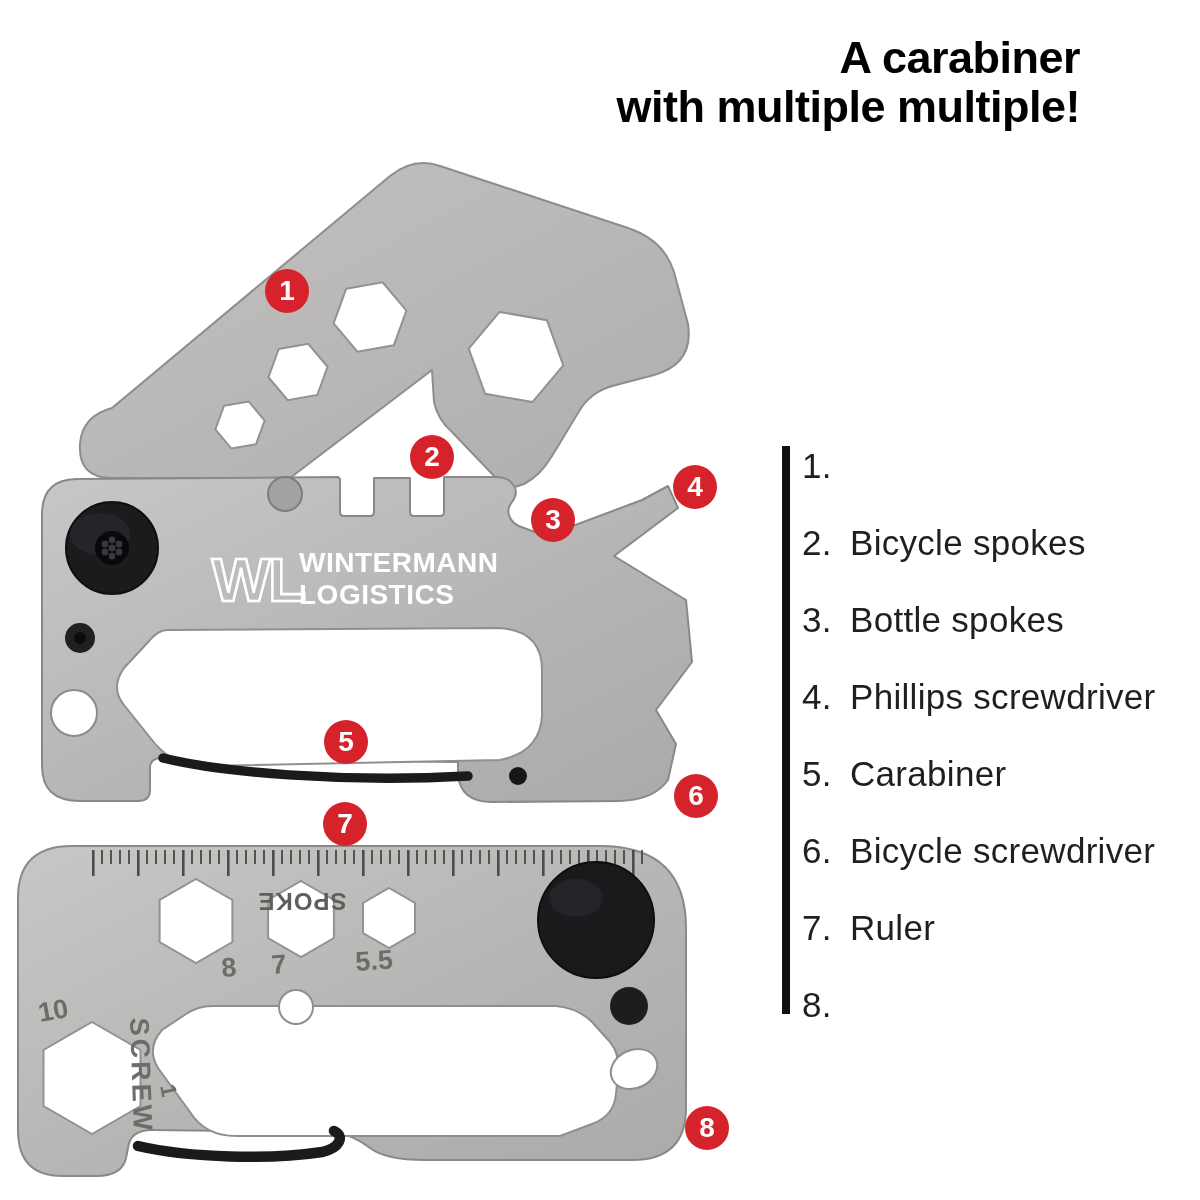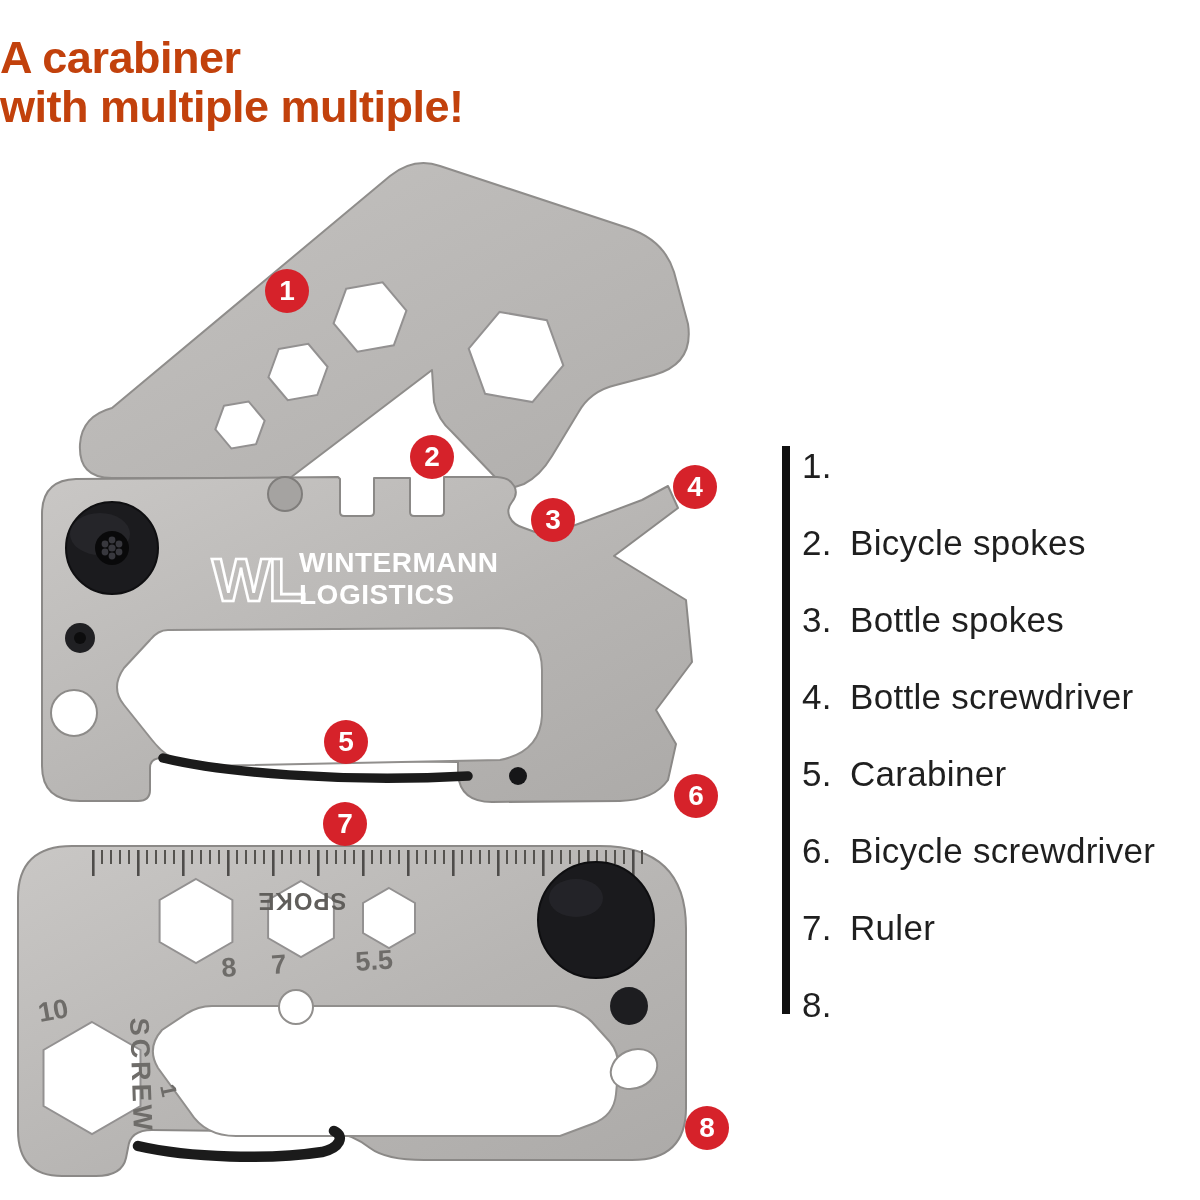--- a/index.html
+++ b/index.html
@@ -1,21 +1,21 @@
 <!DOCTYPE html>
 <html><head>
 <meta charset="utf-8">
 <style>
   html,body{margin:0;padding:0;background:#fff;}
   .stage{position:relative;width:1200px;height:1200px;background:#ffffff;overflow:hidden;
          font-family:"Liberation Sans",sans-serif;}
   svg{position:absolute;left:0;top:0;}
 
-  .title{position:absolute;top:33px;left:0;width:1080px;text-align:left;
-         color:#c2410c;font-weight:800;font-size:45px;line-height:49px;letter-spacing:-0.5px;}
+  .title{position:absolute;top:33px;left:0;width:1080px;text-align:right;
+         color:#000000;font-weight:800;font-size:45px;line-height:49px;letter-spacing:-0.5px;}
 
   .callout{position:absolute;width:44px;height:44px;border-radius:50%;background:#d6222a;
            color:#ffffff;font-weight:800;font-size:28px;display:flex;align-items:center;
            justify-content:center;box-sizing:border-box;z-index:5;}
   .c1{left:265px;top:269px;} .c2{left:410px;top:435px;} .c3{left:531px;top:498px;}
   .c4{left:673px;top:465px;} .c5{left:324px;top:720px;} .c6{left:674px;top:774px;}
   .c7{left:323px;top:802px;} .c8{left:685px;top:1106px;}
 
   .legend-bar{position:absolute;left:782px;top:446px;width:8px;height:568px;background:#101010;}
   .legend{position:absolute;left:802px;top:444px;display:flex;flex-direction:column;gap:33px;}
@@ -149,21 +149,21 @@
     <div class="legend-row">
       <span class="legend-num">2.</span>
       <span>Bicycle spokes</span>
     </div>
     <div class="legend-row">
       <span class="legend-num">3.</span>
       <span>Bottle spokes</span>
     </div>
     <div class="legend-row">
       <span class="legend-num">4.</span>
-      <span>Bottle screwdriver</span>
+      <span>Phillips screwdriver</span>
     </div>
     <div class="legend-row">
       <span class="legend-num">5.</span>
       <span>Carabiner</span>
     </div>
     <div class="legend-row">
       <span class="legend-num">6.</span>
       <span>Bicycle screwdriver</span>
     </div>
     <div class="legend-row">

